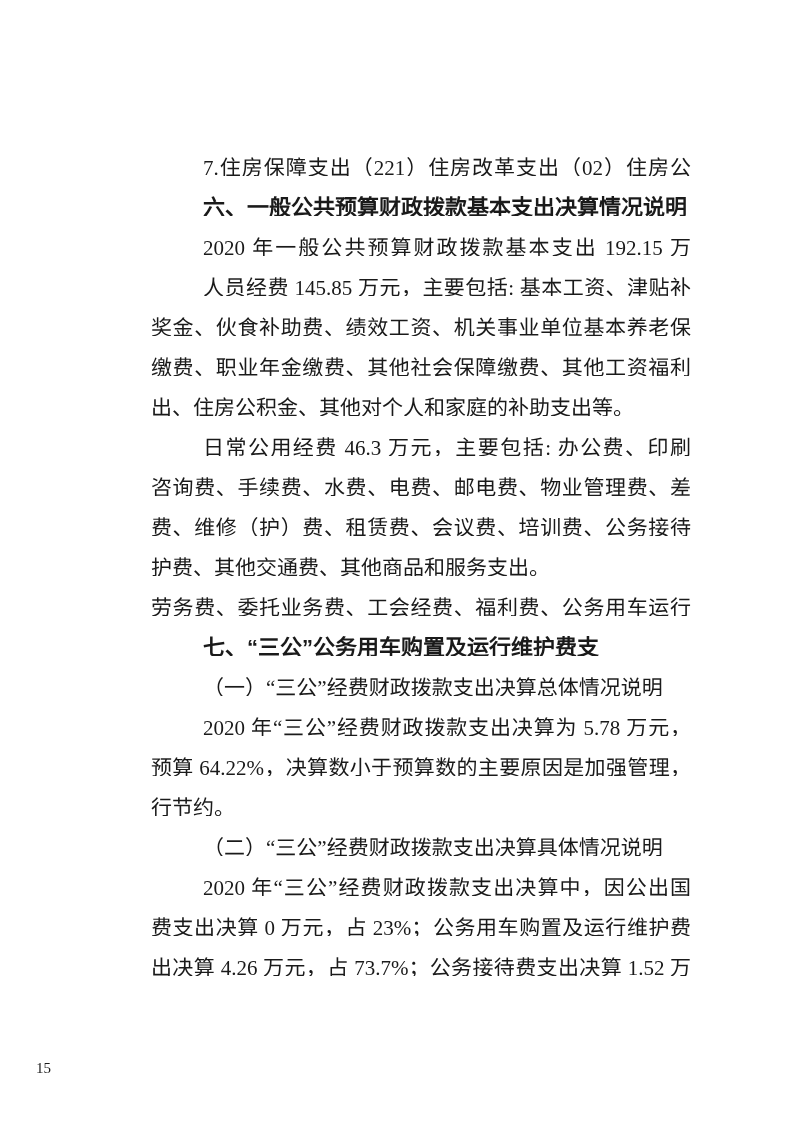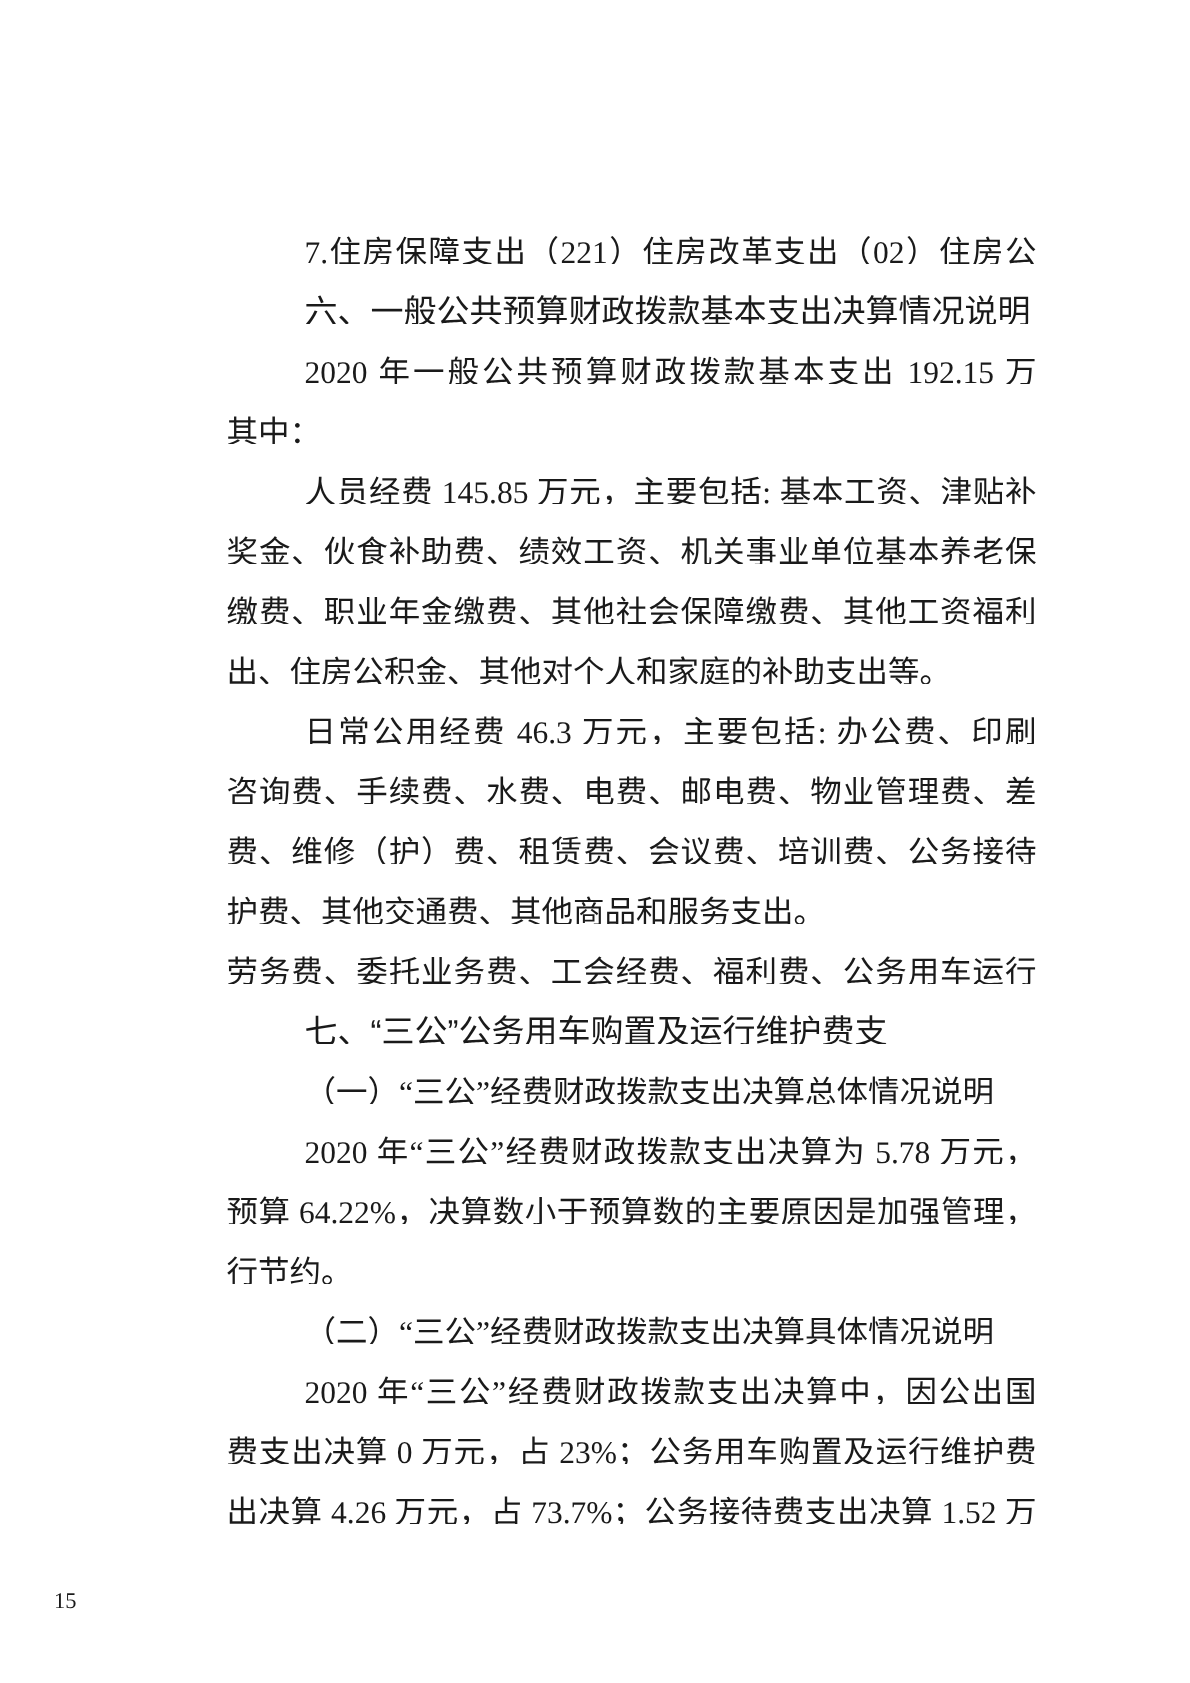--- a/index.html
+++ b/index.html
@@ -37,21 +37,21 @@
     text-align:justify;
     text-align-last:justify;
   }
   
   .indent{
     text-indent:52px;
   }
   
   .heading{
     font-family:"Liberation Sans","DejaVu Sans",sans-serif;
-    font-weight:normal;
+    font-weight:bold;
     font-size:22px;
   }
   .page-number{
     position:absolute;
     top:1022px;
     left:0;
     width:100%;
     text-align:left;
     font-size:15px;
     line-height:20px;
@@ -59,21 +59,20 @@
   }
 </style>
 </head>
 <body>
 
 <div class="page">
   <div class="content">
     <div class="line indent fill">7.住房保障支出（221）住房改革支出（02）住房公积金</div>
     <div class="line indent heading">六、一般公共预算财政拨款基本支出决算情况说明</div>
     <div class="line indent fill">2020 年一般公共预算财政拨款基本支出 192.15 万元，</div>
-    <div class="line">其中：</div>
     <div class="line indent fill">人员经费 145.85 万元，主要包括: 基本工资、津贴补贴、</div>
     <div class="line fill">奖金、伙食补助费、绩效工资、机关事业单位基本养老保险</div>
     <div class="line fill">缴费、职业年金缴费、其他社会保障缴费、其他工资福利支</div>
     <div class="line">出、住房公积金、其他对个人和家庭的补助支出等。</div>
     <div class="line indent fill">日常公用经费 46.3 万元，主要包括: 办公费、印刷费、</div>
     <div class="line fill">咨询费、手续费、水费、电费、邮电费、物业管理费、差旅</div>
     <div class="line fill">费、维修（护）费、租赁费、会议费、培训费、公务接待费、</div>
     <div class="line">护费、其他交通费、其他商品和服务支出。</div>
     <div class="line fill">劳务费、委托业务费、工会经费、福利费、公务用车运行维</div>
     <div class="line indent heading">七、“三公”公务用车购置及运行维护费支</div>

